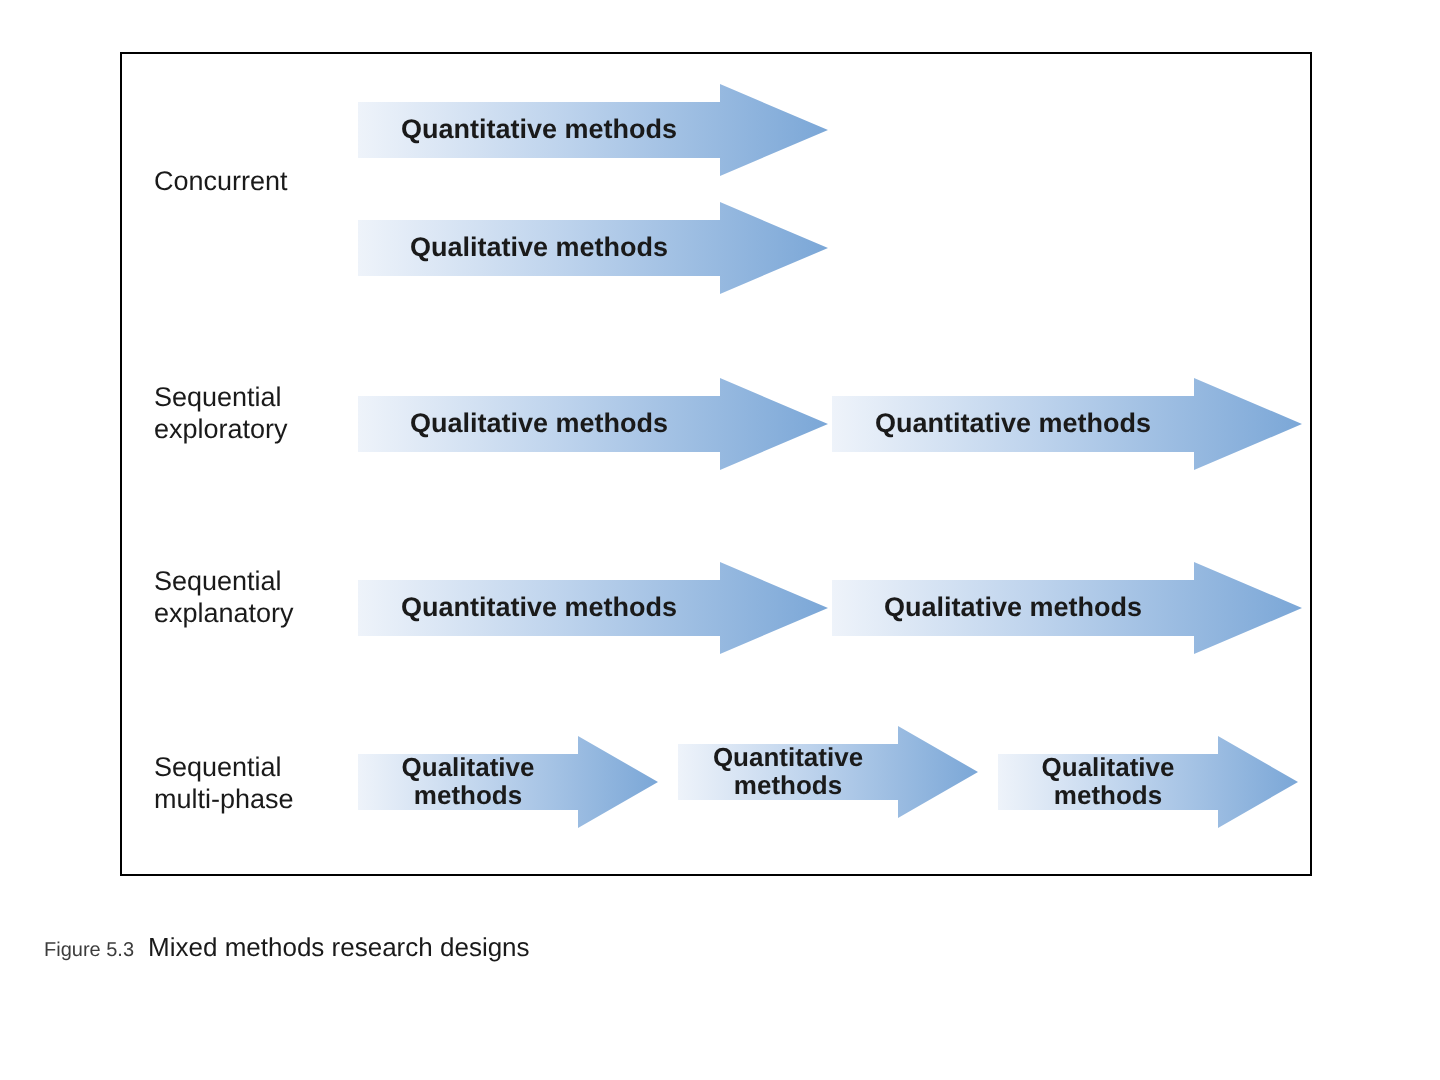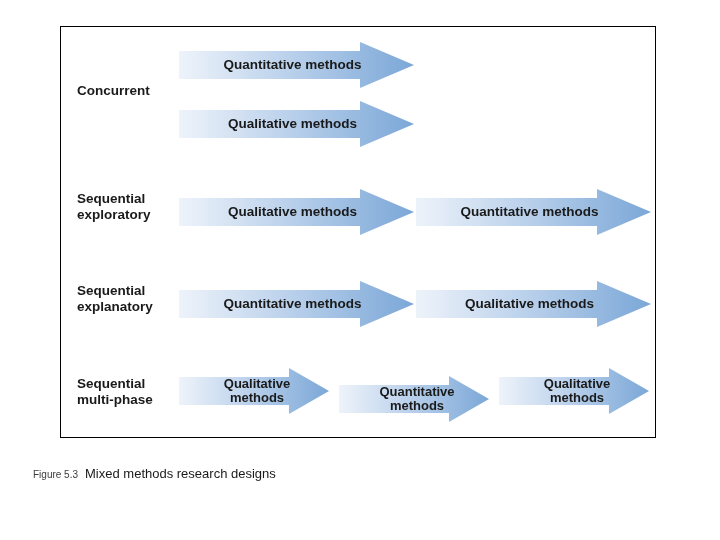--- a/index.html
+++ b/index.html
@@ -28,21 +28,21 @@
 
   .row {
     position: absolute;
     left: 0;
     width: 100%;
     height: 0;
   }
 
   .row-label {
     position: absolute;
-    font-weight: bold;
+    font-weight: normal;
     color: #1a1a1a;
     font-size: 13.5px;
     line-height: 16px;
     text-align: left;
     white-space: pre-line;
   }
 
   
   .arrow {
     position: absolute;
@@ -58,31 +58,29 @@
     top: 0;
     display: flex;
     align-items: center;
     justify-content: center;
     font-weight: bold;
     color: #1a1a1a;
     text-align: center;
     pointer-events: none;
     line-height: 1.05;
     white-space: pre-line;
-    padding-left: 23px;
   }
 
   #caption {
     position: absolute;
     left: 22px;
     top: 466px;
     display: flex;
     align-items: baseline;
     gap: 7px;
-    margin-left: 11px;
   }
   #caption .fig-num {
     font-size: 10px;
     color: #3c3c3c;
   }
   #caption .fig-title {
     font-size: 13px;
     color: #1a1a1a;
   }
 </style>
@@ -201,21 +199,21 @@
             <stop offset="45%" stop-color="#bcd2ec"></stop>
             <stop offset="100%" stop-color="#7ba7d7"></stop>
           </linearGradient>
         </defs>
         <path d="M0,9 L110,9 L110,0 L150,23 L110,46 L110,37 L0,37 Z" fill="url(#g7)"></path>
       </svg>
       <div class="arrow-text" style="width:110px; height:46px; font-size:13px;">Qualitative
 methods</div>
     </div>
 
-    <div class="arrow" style="left:278px; top:349px;">
+    <div class="arrow" style="left:278px; top:336px;">
       <svg width="150" height="46" viewBox="0 0 150 46" aria-hidden="true">
         <defs>
           <linearGradient id="g8" x1="0" y1="0" x2="1" y2="0">
             <stop offset="0%" stop-color="#eef3fa"></stop>
             <stop offset="45%" stop-color="#bcd2ec"></stop>
             <stop offset="100%" stop-color="#7ba7d7"></stop>
           </linearGradient>
         </defs>
         <path d="M0,9 L110,9 L110,0 L150,23 L110,46 L110,37 L0,37 Z" fill="url(#g8)"></path>
       </svg>

